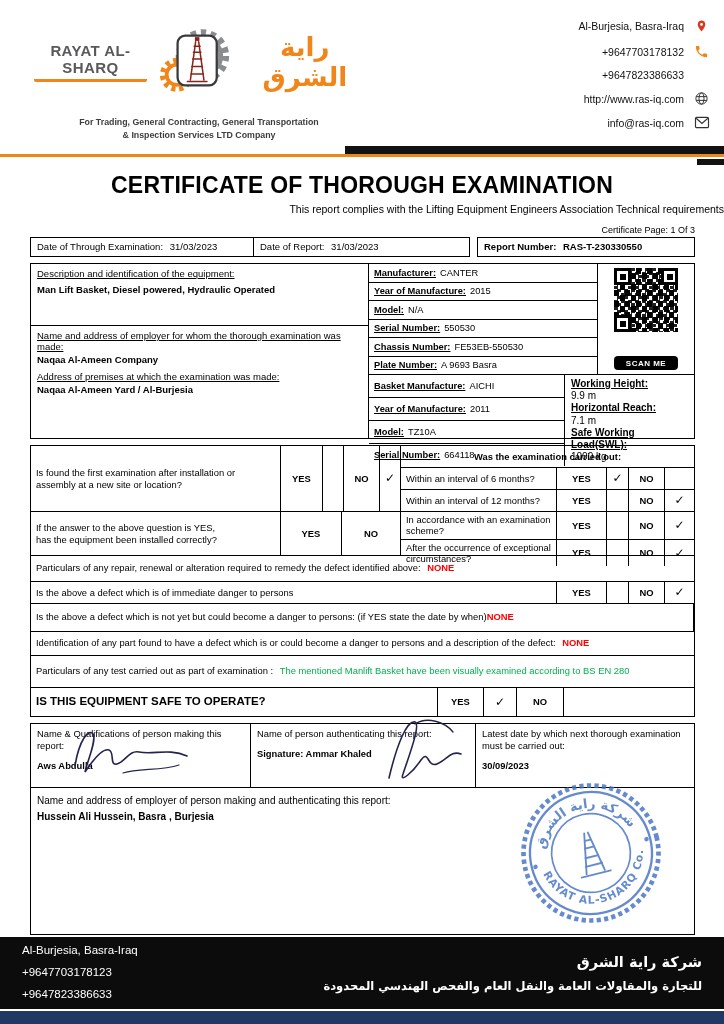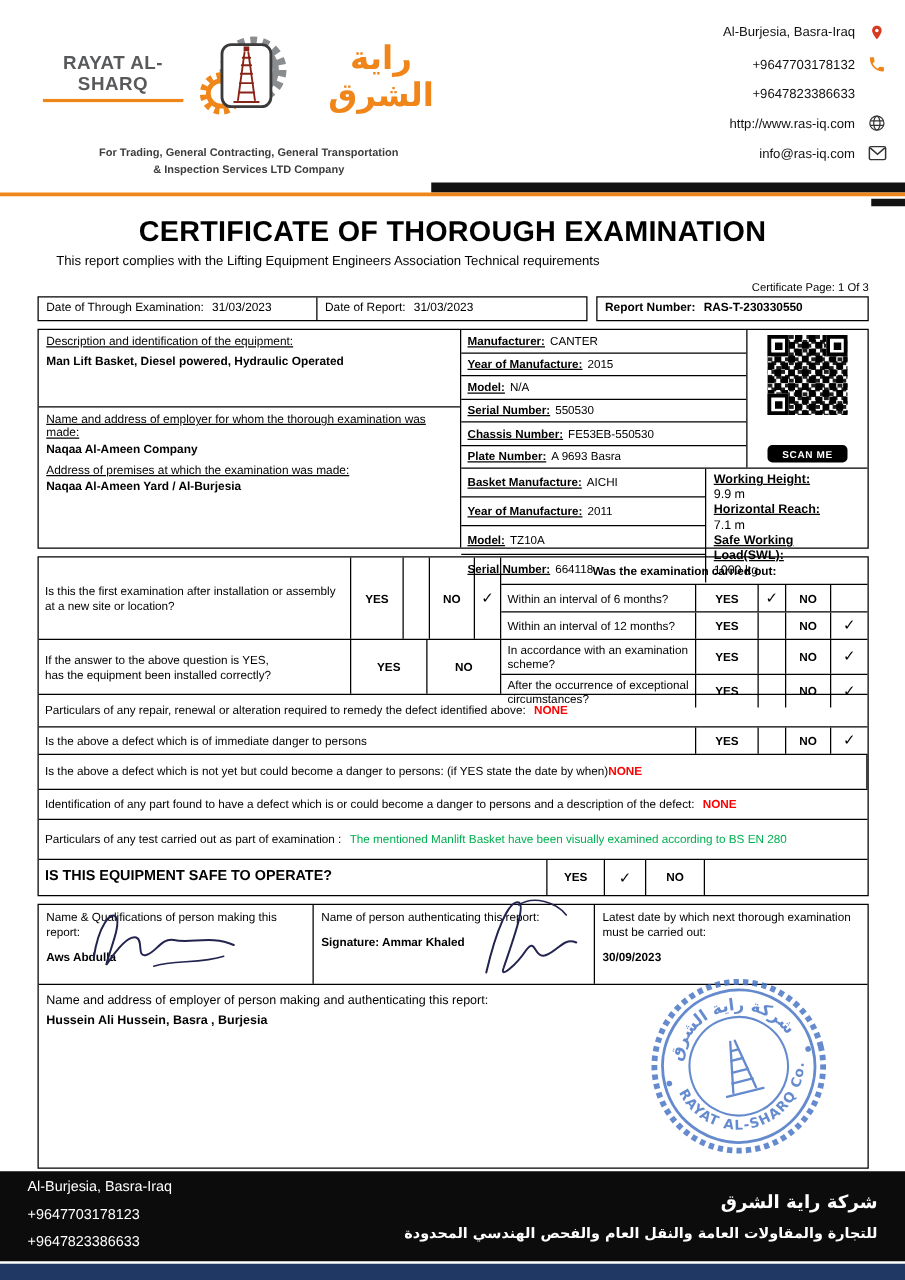--- a/index.html
+++ b/index.html
@@ -22,21 +22,21 @@
   .c-row { display:flex; align-items:center; justify-content:flex-end; gap:9px; }
   .c-icon { width:17px; display:flex; justify-content:center; }
 
   .sep { position:relative; height:20px; }
   .sep .blk { position:absolute; left:345px; right:0; top:0; height:8px; background:#121212; }
   .sep .org { position:absolute; left:0; right:0; top:8px; height:3px; background:#F08519; }
   .sep .tab { position:absolute; right:0; top:13px; width:27px; height:6px; background:#121212; }
 
   
   .title { text-align:center; font-size:23px; font-weight:bold; margin-top:6px; letter-spacing:.2px; }
-  .subtitle { text-align:left; font-size:10.5px; margin-top:4px;padding-left:45px; }
+  .subtitle { text-align:right; font-size:10.5px; margin-top:4px; }
   .cert-page { text-align:right; font-size:9px; margin:10px 29px 2px 0; }
 
   
   .dates { display:flex; margin:2px 29px 0 30px; font-size:9.5px; }
   .d-box { border:1px solid #000; display:flex; height:20px; align-items:stretch; }
   .d-first { width:440px; } .d-second { width:218px; margin-left:7px; }
   .d-cell { padding:3px 6px; white-space:nowrap; }
   .d-c1 { width:222px; } .d-c2 { flex:1; border-left:1px solid #000; }
 
   
@@ -297,21 +297,21 @@
           <div class="b ul">Safe Working Load(SWL):</div>
           <div>1000 kg</div>
         </div>
       </div>
     </div>
   </div>
 
   <div class="exam">
 
     <div class="x-row h66">
-      <div class="cell qcol">Is this the first examination after installation or assembly at a new site or location?</div>
+      <div class="cell qcol">Is found the first examination after installation or assembly at a new site or location?</div>
       <div class="cell w42 c yn">YES</div>
       <div class="cell w21 c mark"></div>
       <div class="cell w36 c yn">NO</div>
       <div class="cell w21 c mark">✓</div>
       <div class="rt">
         <div class="sub head">Was the examination carried out:</div>
         <div class="sub">
           <div class="cell grow">Within an interval of 6 months?</div>
           <div class="cell w50 c yn">YES</div>
           <div class="cell w22 c mark">✓</div>

